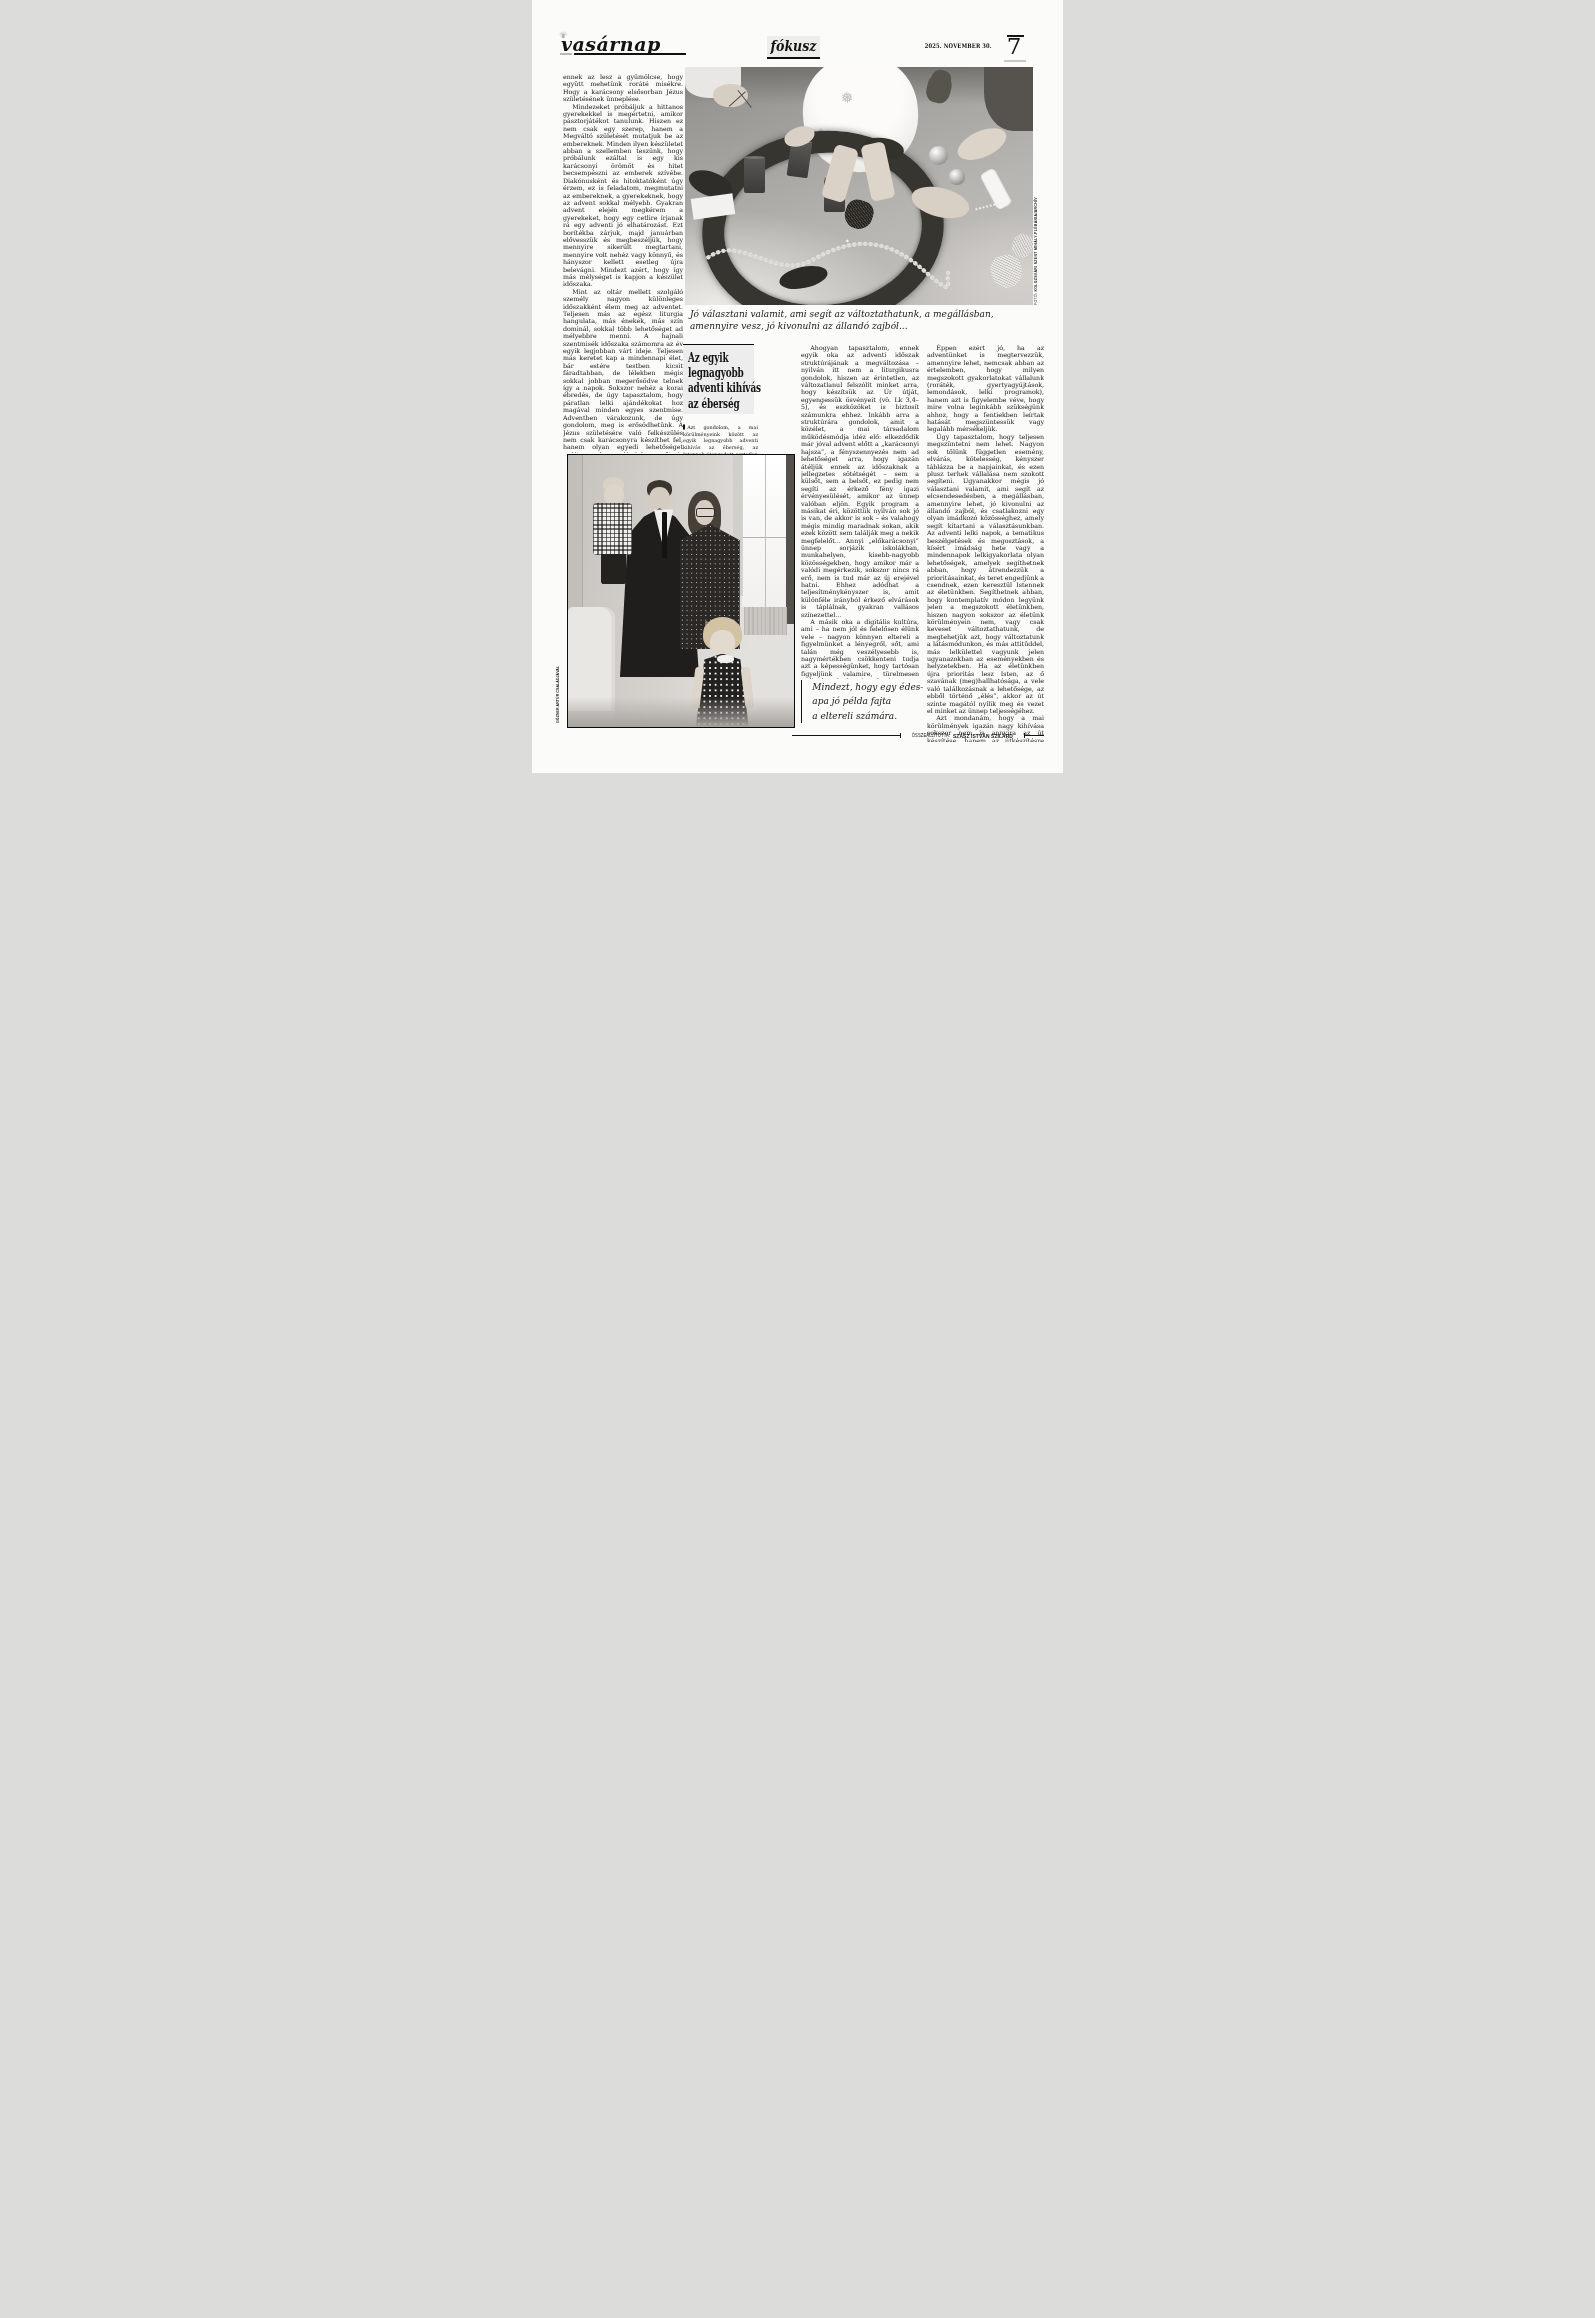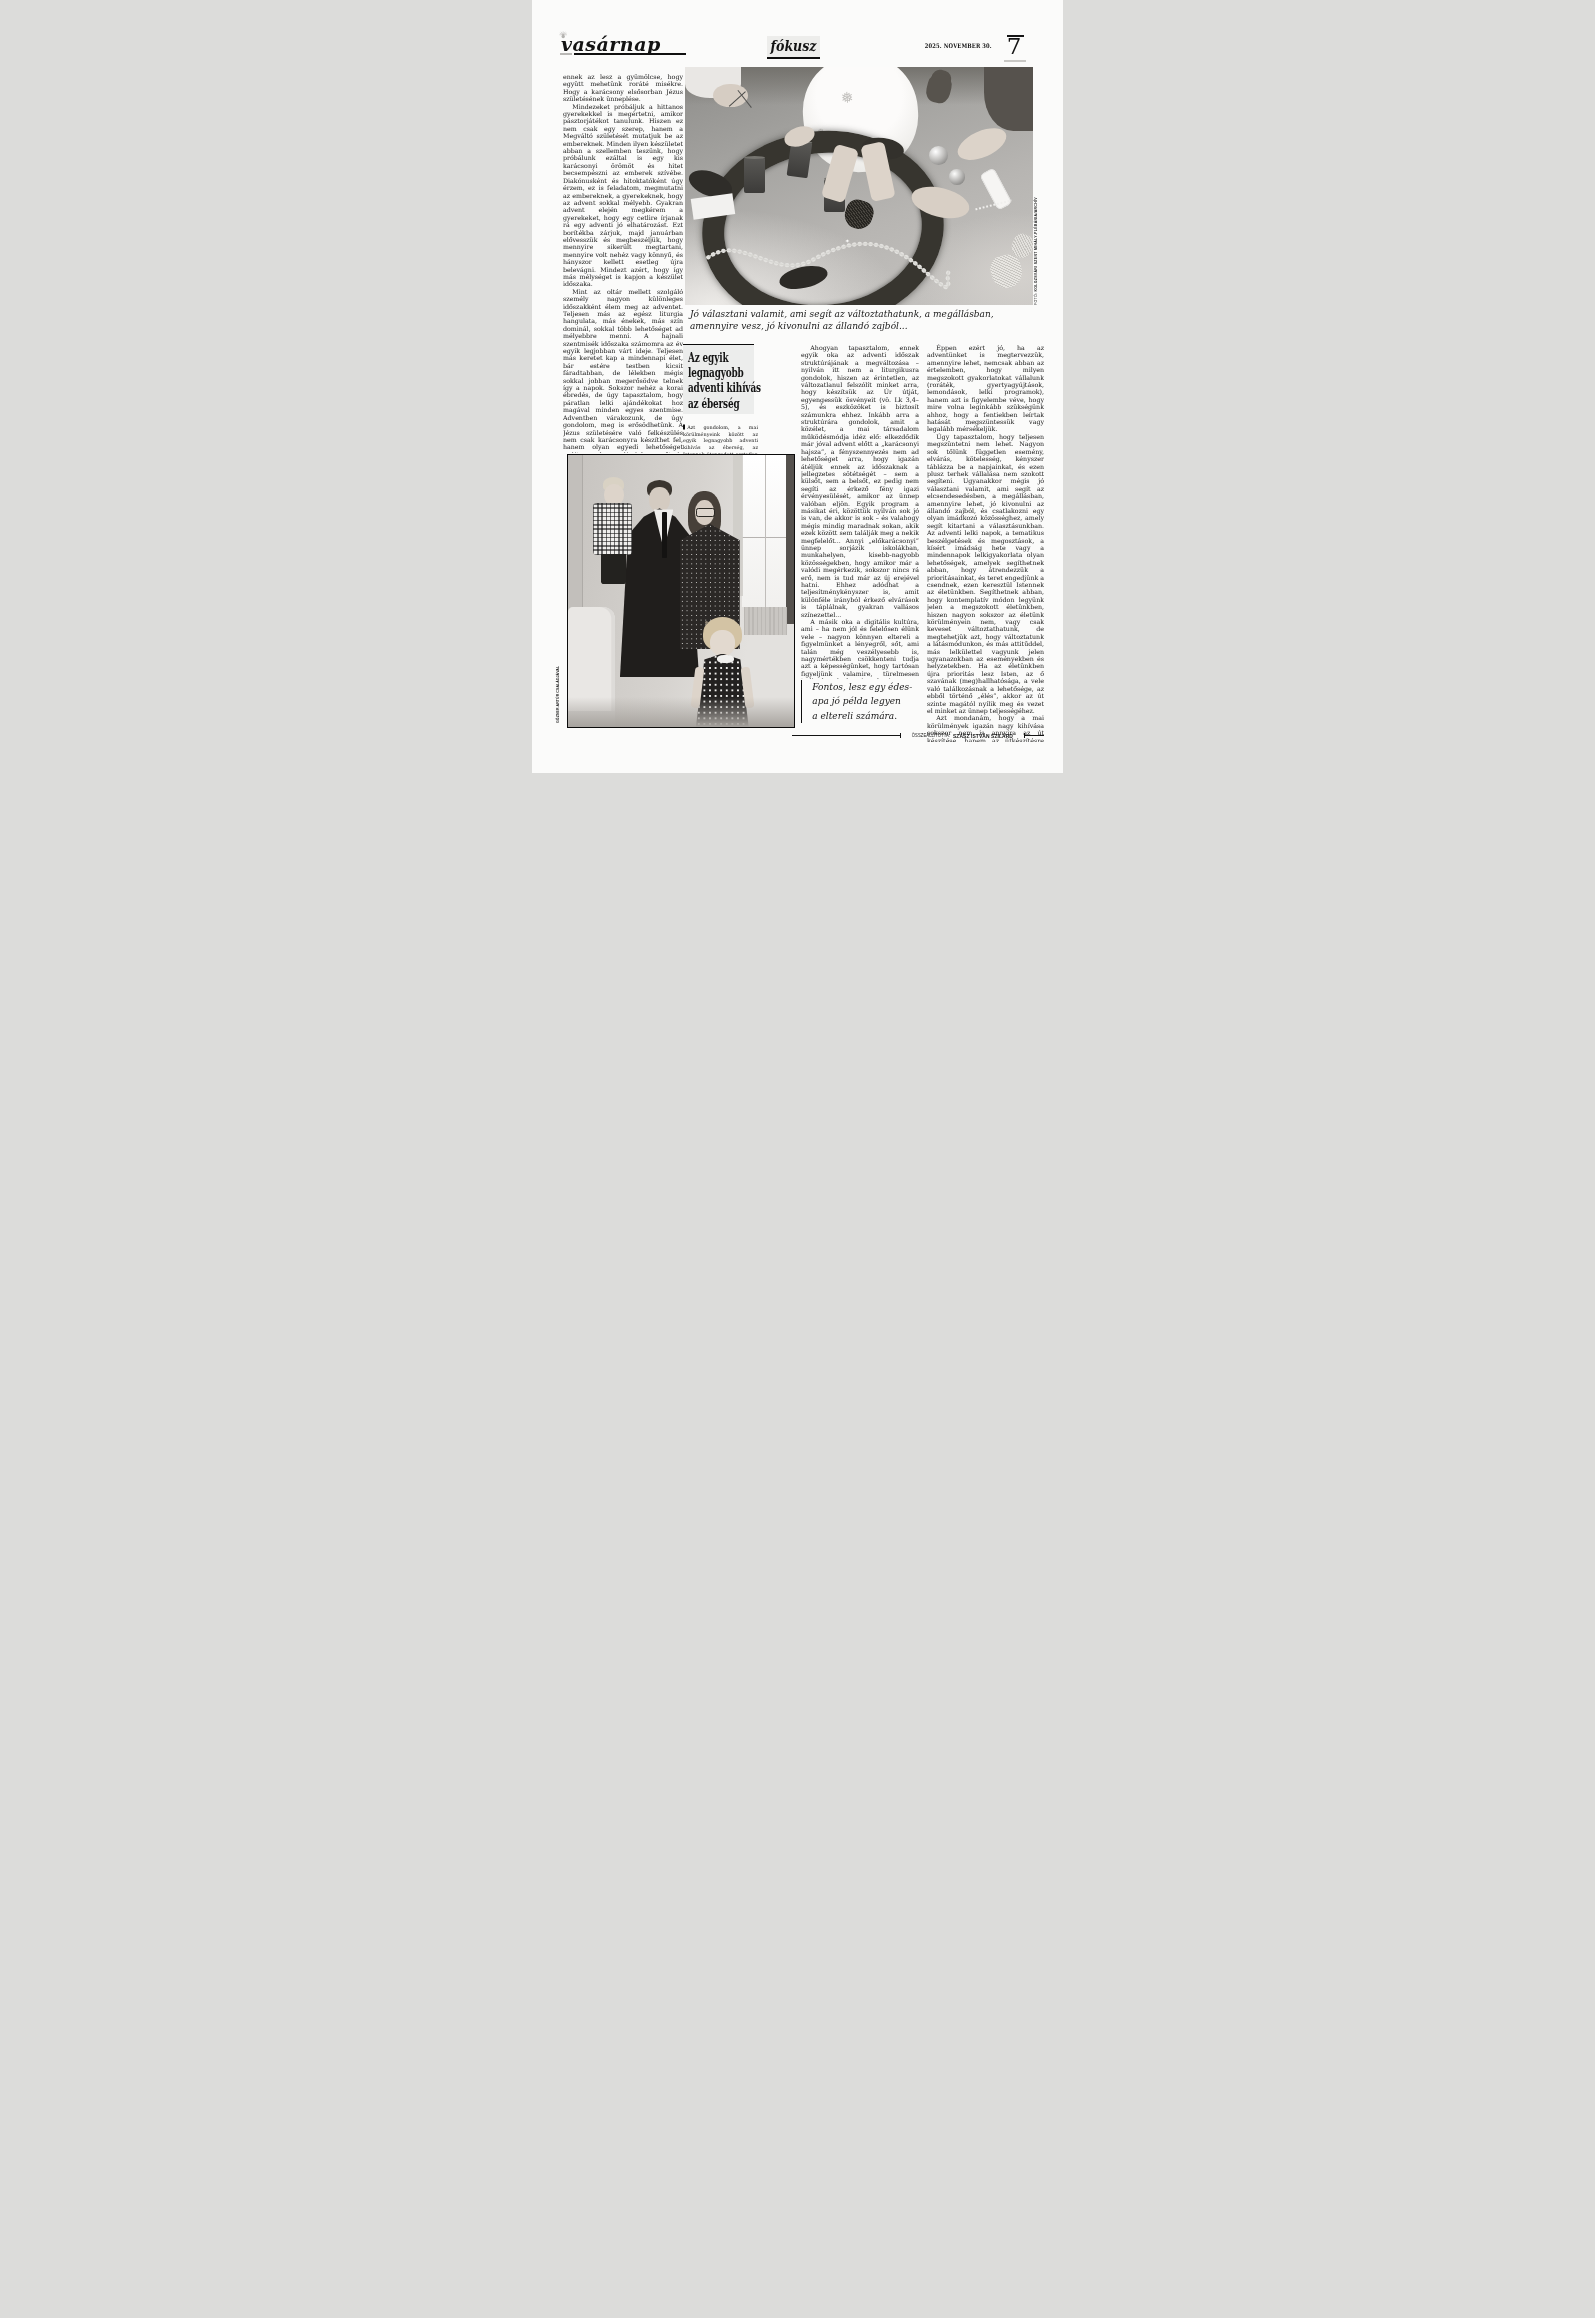--- a/index.html
+++ b/index.html
@@ -187,22 +187,22 @@
     <div class="hl">az éberség</div>
   </div>
   <p class="lead"><span class="lead-marker"></span><span>Azt gondolom, a mai körülményeink között az egyik legnagyobb adventi kihívás az éberség, az Istennek átengedett osztatlan figyelem helyreállítása.</span></p>
 
   <section class="col-mid bodycol">
     <p>Ahogyan tapasztalom, ennek egyik oka az adventi időszak struktúrájának a megváltozása – nyilván itt nem a liturgikusra gondolok, hiszen az érintetlen, az változatlanul felszólít minket arra, hogy készítsük az Úr útját, egyengessük ösvényeit (vö. Lk 3,4–5), és eszközöket is biztosít számunkra ehhez. Inkább arra a struktúrára gondolok, amit a közélet, a mai társadalom működésmódja idéz elő: elkezdődik már jóval advent előtt a „karácsonyi hajsza”, a fényszennyezés nem ad lehetőséget arra, hogy igazán átéljük ennek az időszaknak a jellegzetes sötétségét – sem a külsőt, sem a belsőt, ez pedig nem segíti az érkező fény igazi érvényesülését, amikor az ünnep valóban eljön. Egyik program a másikat éri, közöttük nyilván sok jó is van, de akkor is sok – és valahogy mégis mindig maradnak sokan, akik ezek között sem találják meg a nekik megfelelőt... Annyi „előkarácsonyi” ünnep sorjázik iskolákban, munkahelyen, kisebb-nagyobb közösségekben, hogy amikor már a valódi megérkezik, sokszor nincs rá erő, nem is tud már az új erejével hatni. Ehhez adódhat a teljesítménykényszer is, amit különféle irányból érkező elvárások is táplálnak, gyakran vallásos színezettel...</p>
     <p>A másik oka a digitális kultúra, ami – ha nem jól és felelősen élünk vele – nagyon könnyen eltereli a figyelmünket a lényegről, sőt, ami talán még veszélyesebb is, nagymértékben csökkenteni tudja azt a képességünket, hogy tartósan figyeljünk valamire, türelmesen tudjunk várakozni valamire vagy valakire. Nagyon sok és sokféle zaj vesz minket körül, az instant működésmód, a túlstimuláltság, az állandó elérhetőségre tartott igény egyszerűen ellehetetlenítheti azt a fajta működésmódot, amit az advent megkívánna...</p>
   </section>
 
   <aside class="quote-bottom">
-    <div>Fontos, lesz egy édes-</div>
-    <div>apa jó példa legyen</div>
+    <div>Mindezt, hogy egy édes-</div>
+    <div>apa jó példa fajta</div>
     <div>a eltereli számára.</div>
   </aside>
 
   <section class="col-right bodycol">
     <p>Éppen ezért jó, ha az adventünket is megtervezzük, amennyire lehet, nemcsak abban az értelemben, hogy milyen megszokott gyakorlatokat vállalunk (roráték, gyertyagyújtások, lemondások, lelki programok), hanem azt is figyelembe véve, hogy mire volna leginkább szükségünk ahhoz, hogy a fentiekben leírtak hatását megszüntessük vagy legalább mérsékeljük.</p>
     <p>Úgy tapasztalom, hogy teljesen megszüntetni nem lehet. Nagyon sok tőlünk független esemény, elvárás, kötelesség, kényszer táblázza be a napjainkat, és ezen plusz terhek vállalása nem szokott segíteni. Ugyanakkor mégis jó választani valamit, ami segít az elcsendesedésben, a megállásban, amennyire lehet, jó kivonulni az állandó zajból, és csatlakozni egy olyan imádkozó közösséghez, amely segít kitartani a választásunkban. Az adventi lelki napok, a tematikus beszélgetések és megosztások, a kísért imádság hete vagy a mindennapok lelkigyakorlata olyan lehetőségek, amelyek segíthetnek abban, hogy átrendezzük a prioritásainkat, és teret engedjünk a csendnek, ezen keresztül Istennek az életünkben. Segíthetnek abban, hogy kontemplatív módon legyünk jelen a megszokott életünkben, hiszen nagyon sokszor az életünk körülményein nem, vagy csak keveset változtathatunk, de megtehetjük azt, hogy változtatunk a látásmódunkon, és más attitűddel, más lelkülettel vagyunk jelen ugyanazokban az eseményekben és helyzetekben. Ha az életünkben újra prioritás lesz Isten, az ő szavának (meg)hallhatósága, a vele való találkozásnak a lehetősége, az ebből történő „élés”, akkor az út szinte magától nyílik meg és vezet el minket az ünnep teljességéhez.</p>
     <p><span>Azt mondanám, hogy a mai körülmények igazán nagy kihívása sokszor nem is annyira az út készítése, hanem az útkészítésre való alkalmasságunk visszaszerzése vagy erősítése. És ehhez szükség van tudatos odafigyelésre, erőfeszítésre, ez nem történik meg csak úgy magától.</span> </p>
   </section>
 
   <figure class="photo-family">

